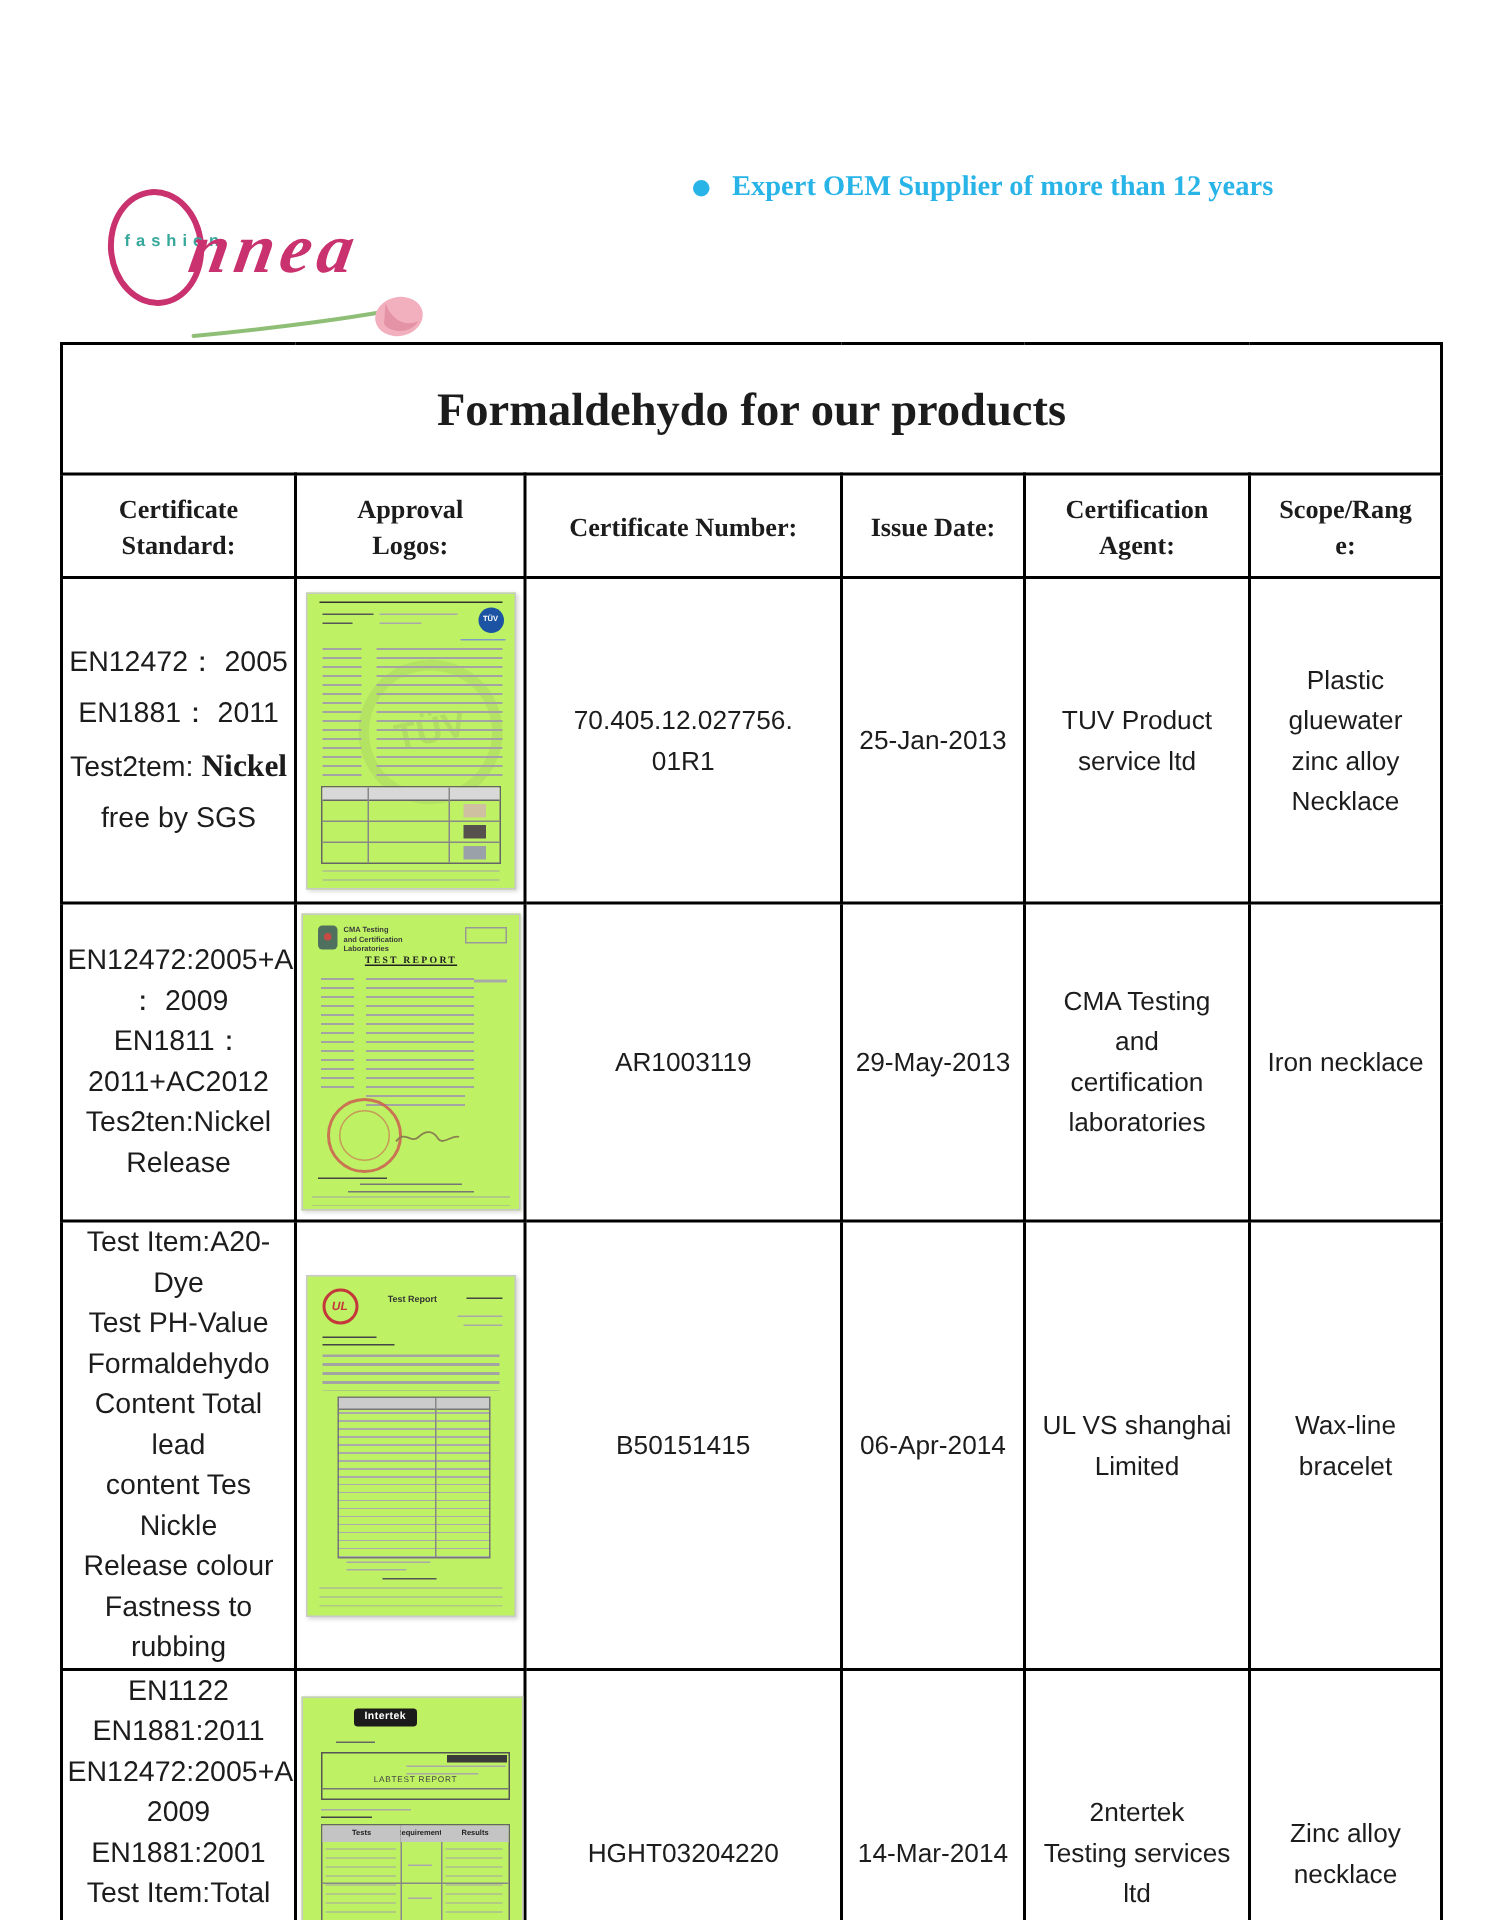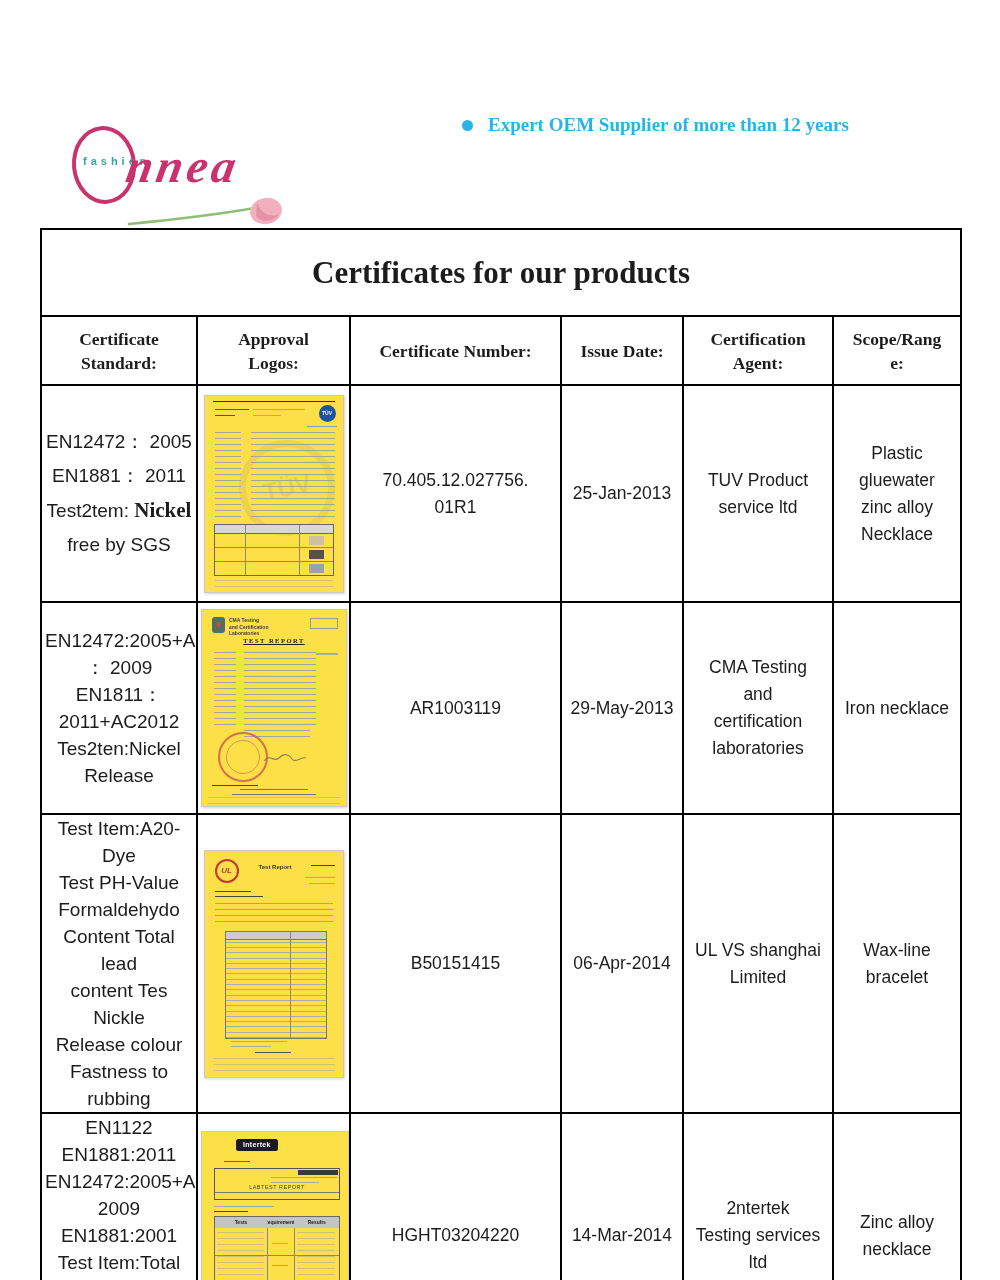--- a/index.html
+++ b/index.html
@@ -30,21 +30,21 @@
   tr.head-row td{height:67px;font-family:"Liberation Serif",serif;font-weight:bold;font-size:17.5px;line-height:24px;}
   .pre{white-space:pre-line;}
   tr.r1>td{height:215px;} tr.r2>td{height:210px;} tr.r3>td{height:240px;} tr.r4>td{height:213px;}
   td.c1{font-size:19px;line-height:27px;}
   tr.r1 td.c1{line-height:34px;}
   td.cbody{font-size:17.5px;line-height:27px;}
   .serifbold{font-family:"Liberation Serif",serif;font-weight:bold;font-size:21px;}
   td.c2{padding:0;}
 
   
-  .cert{position:relative;background:#fde047;border:1px solid #c9c9c9;box-shadow:1px 1px 3px rgba(0,0,0,.18);
+  .cert{position:relative;background:#bef264;border:1px solid #c9c9c9;box-shadow:1px 1px 3px rgba(0,0,0,.18);
         margin:0 auto;overflow:hidden;text-align:left;}
   .gl{position:absolute;height:1.5px;background:#a9a9a9;}
   .glines{position:absolute;background:repeating-linear-gradient(to bottom,#a3a3a3 0 1.4px,transparent 1.4px 6px);}
   .faint{opacity:.5;}
 
   
   .tuv{width:138px;height:196px;}
   .t-rule{position:absolute;left:8px;right:8px;top:5px;height:1.5px;background:#333;}
   .tuv-logo{position:absolute;right:7px;top:9px;width:17px;height:17px;border-radius:50%;background:#1c54a3;
             color:#fff;font-size:5px;font-weight:bold;display:flex;align-items:center;justify-content:center;}
@@ -122,21 +122,21 @@
     <colgroup>
       <col style="width:156px">
         <col style="width:153px">
         <col style="width:211px">
       <col style="width:122px">
         <col style="width:150px">
         <col style="width:128px">
     </colgroup>
     <tbody>
     <tr>
-      <td class="title-cell" colspan="6">Certificates for our products</td>
+      <td class="title-cell" colspan="6">Formaldehydo for our products</td>
     </tr>
     <tr class="head-row">
       <td class="pre">Certificate
 Standard:</td>
       <td class="pre">Approval
 Logos:</td>
       <td class="pre">Certificate Number:</td>
       <td class="pre">Issue Date:</td>
       <td class="pre">Certification
 Agent:</td>

